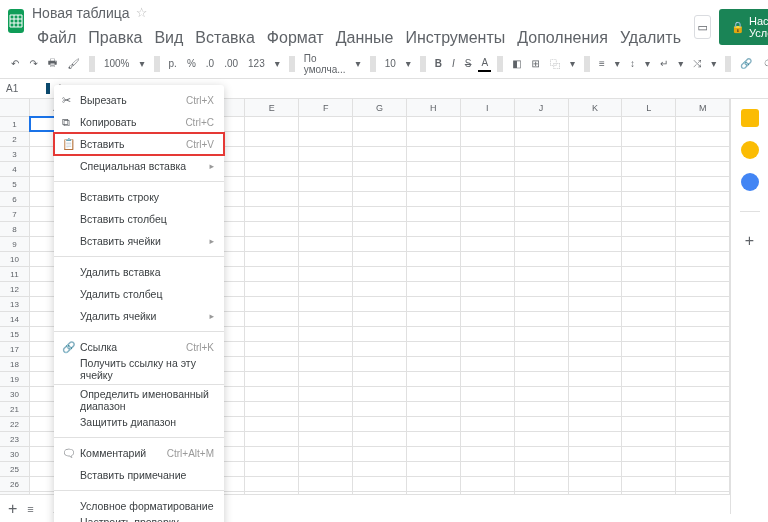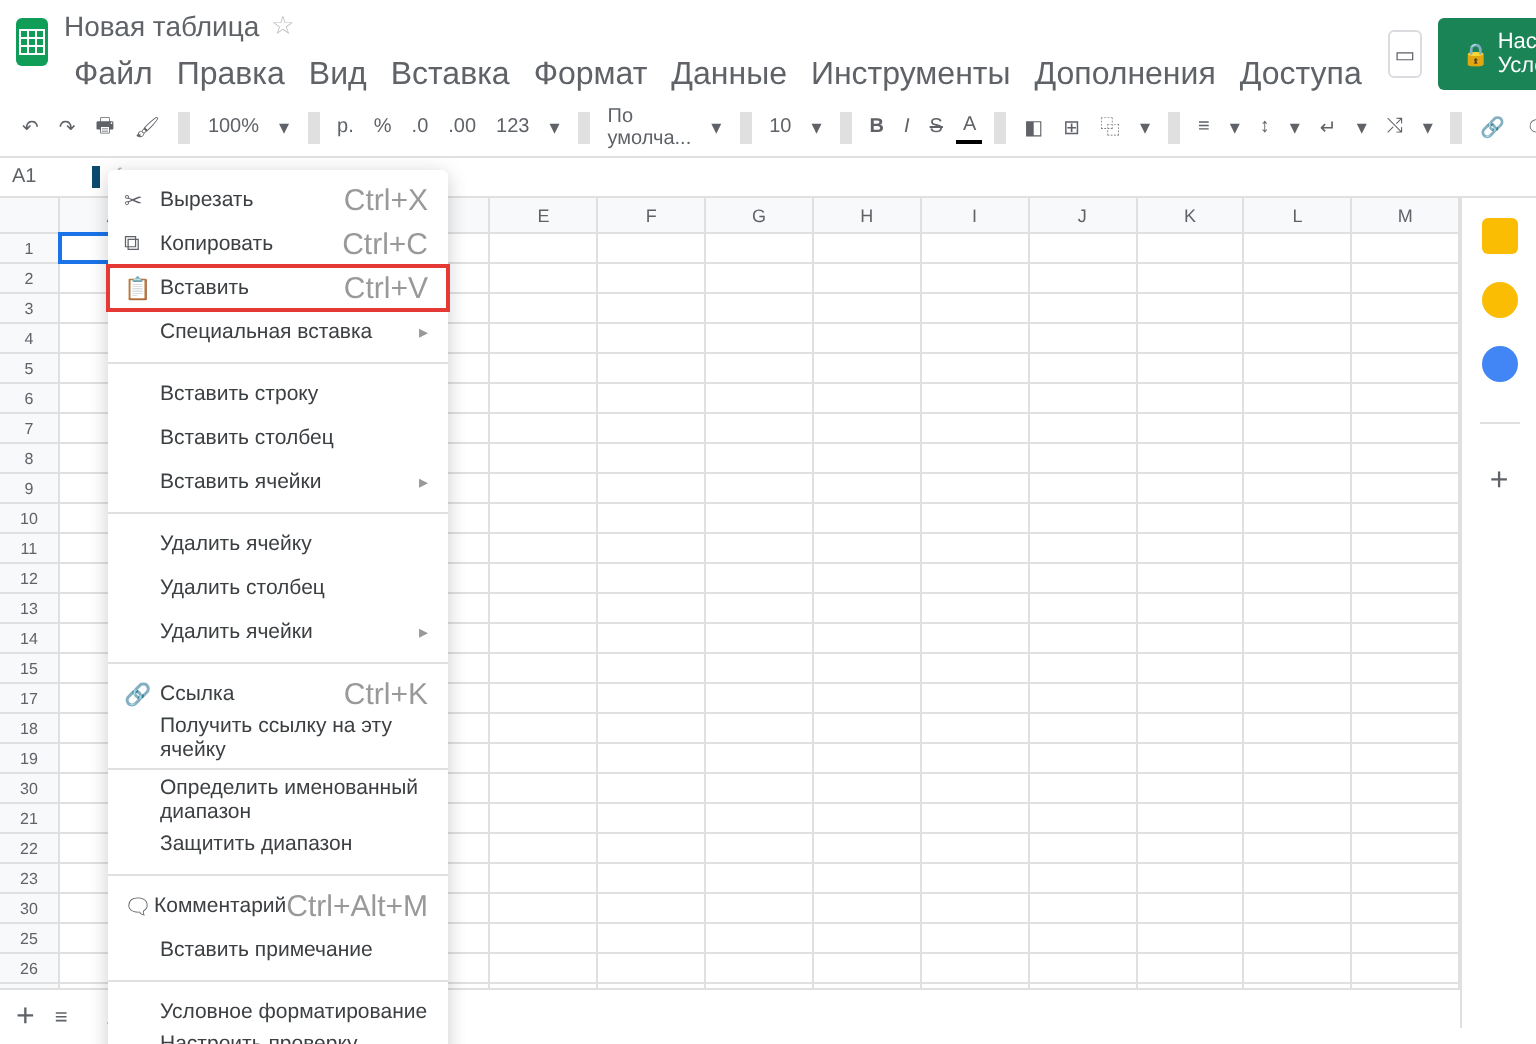--- a/index.html
+++ b/index.html
@@ -30,21 +30,21 @@
 .colh{width:54px;border-right:1px solid #e0e0e0;text-align:center;font-size:9px;color:#5f6368;line-height:18px}
 .rows{}
 .row{display:flex;height:15px;border-bottom:1px solid #e0e0e0}
 .rownum{width:30px;border-right:1px solid #e0e0e0;text-align:center;font-size:8px;color:#5f6368;background:#f8f9fa;line-height:15px}
 .cell{width:54px;border-right:1px solid #e0e0e0}
 .selected{outline:2px solid #1a73e8;outline-offset:-1px}
 .context-menu{position:absolute;left:54px;top:85px;width:170px;background:#fff;box-shadow:0 2px 10px rgba(0,0,0,0.2);border-radius:3px;font-size:10.5px;color:#3c4043;z-index:100;padding:4px 0}
 .cm-item{display:flex;align-items:center;padding:4px 10px 4px 8px;height:22px;cursor:pointer}
 .cm-icon{width:18px;color:#5f6368;font-size:11px}
 .cm-label{flex:1}
-.cm-shortcut{color:#999;font-size:15px}
+.cm-shortcut{color:#999;font-size:10px}
 .cm-arrow{color:#999;font-size:9px}
 .cm-sep{height:1px;background:#e0e0e0;margin:4px 0}
 .cm-highlight{outline:2px solid #e53935;outline-offset:-1px}
 .side-panel{width:38px;border-left:1px solid #e0e0e0;display:flex;flex-direction:column;align-items:center;padding-top:10px;gap:14px}
 .side-icon{width:18px;height:18px;border-radius:3px}
 .bottom-bar{position:absolute;bottom:0;left:0;right:38px;height:28px;border-top:1px solid #e0e0e0;display:flex;align-items:center;padding:0 8px;gap:10px;background:#fff}
 .sheet-tab{padding:4px 10px;font-size:11px;color:#3c4043;border-right:1px solid #e0e0e0;display:flex;align-items:center;gap:4px}
 </style>
 </head>
 <body>
@@ -62,21 +62,21 @@
     </div>
     <div class="menubar" id="menubar">
         <span>Файл</span>
         <span>Правка</span>
         <span>Вид</span>
         <span>Вставка</span>
         <span>Формат</span>
         <span>Данные</span>
         <span>Инструменты</span>
         <span>Дополнения</span>
-        <span>Доступа</span>
+        <span>Удалить</span>
       </div>
   </div>
   <div class="header-right">
     <div class="comment-btn">▭</div>
     <div class="share-btn">
         <span>🔒</span>
         <span>Настройки Условное</span>
       </div>
     <div class="avatar"></div>
   </div>
@@ -611,21 +611,21 @@
       <span class="cm-label">Вставить столбец</span>
     </div>
     <div class="cm-item">
       <span class="cm-icon"></span>
       <span class="cm-label">Вставить ячейки</span>
       <span class="cm-arrow">▸</span>
     </div>
     <div class="cm-sep"></div>
     <div class="cm-item">
       <span class="cm-icon"></span>
-      <span class="cm-label">Удалить ячейку</span>
+      <span class="cm-label">Удалить вставка</span>
     </div>
     <div class="cm-item">
       <span class="cm-icon"></span>
       <span class="cm-label">Удалить столбец</span>
     </div>
     <div class="cm-item">
       <span class="cm-icon"></span>
       <span class="cm-label">Удалить ячейки</span>
       <span class="cm-arrow">▸</span>
     </div>

